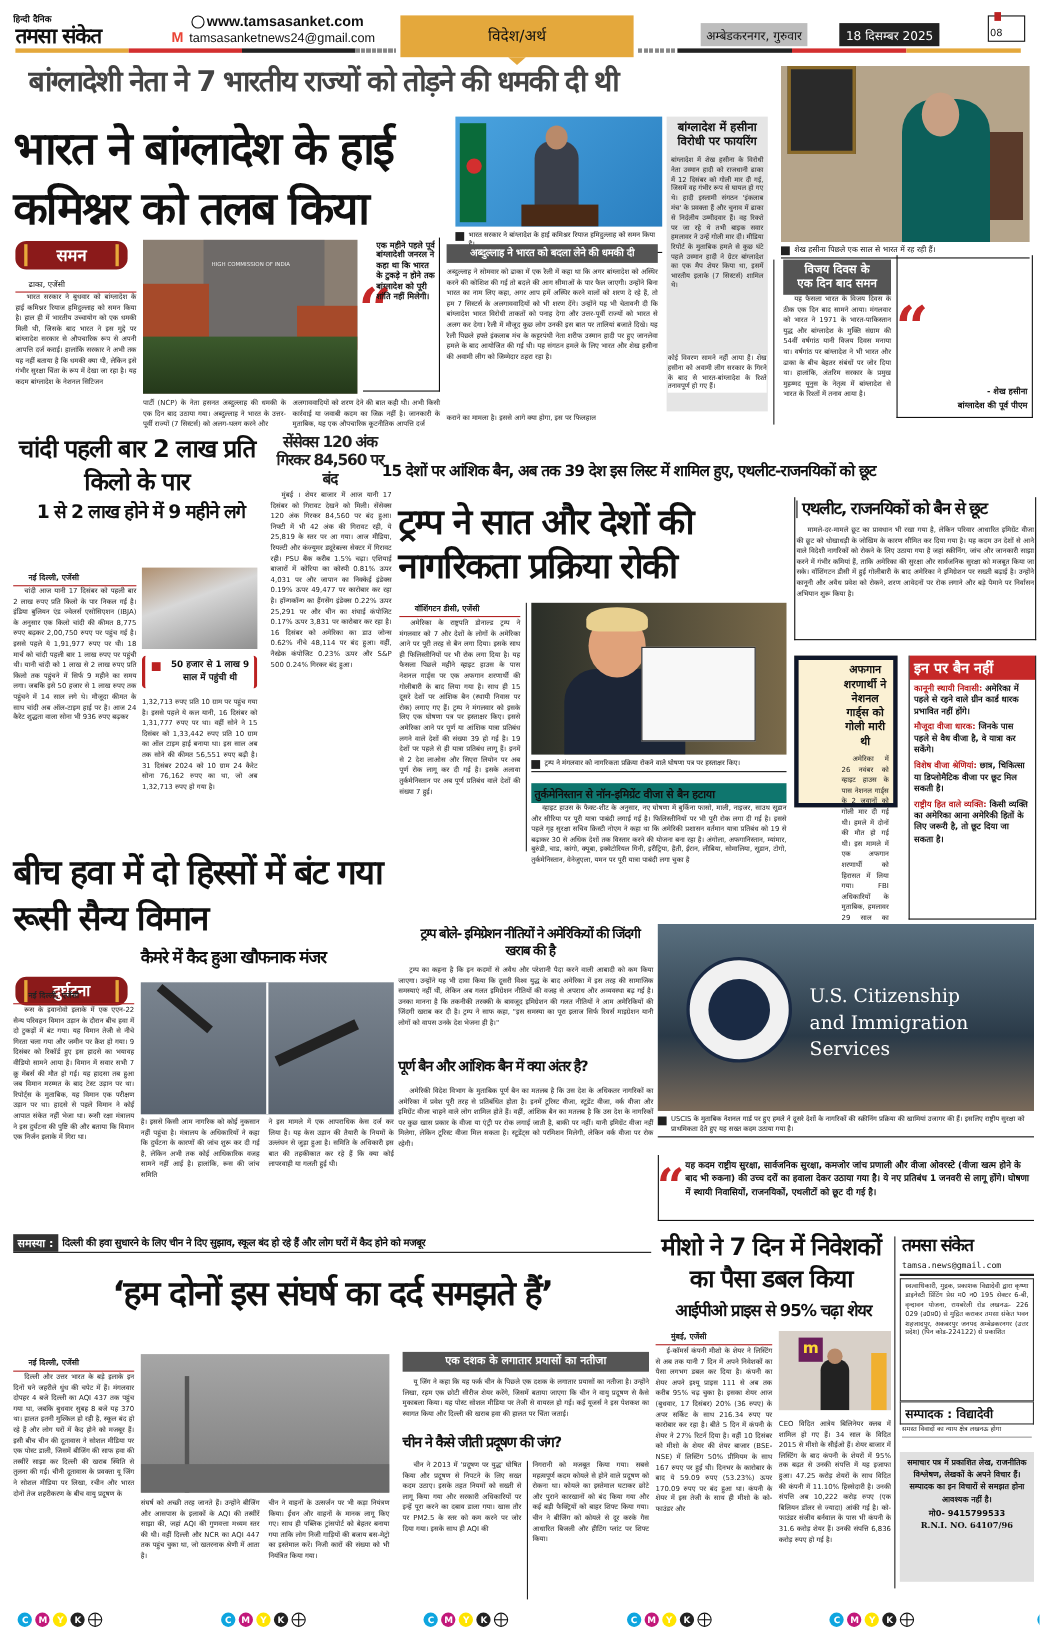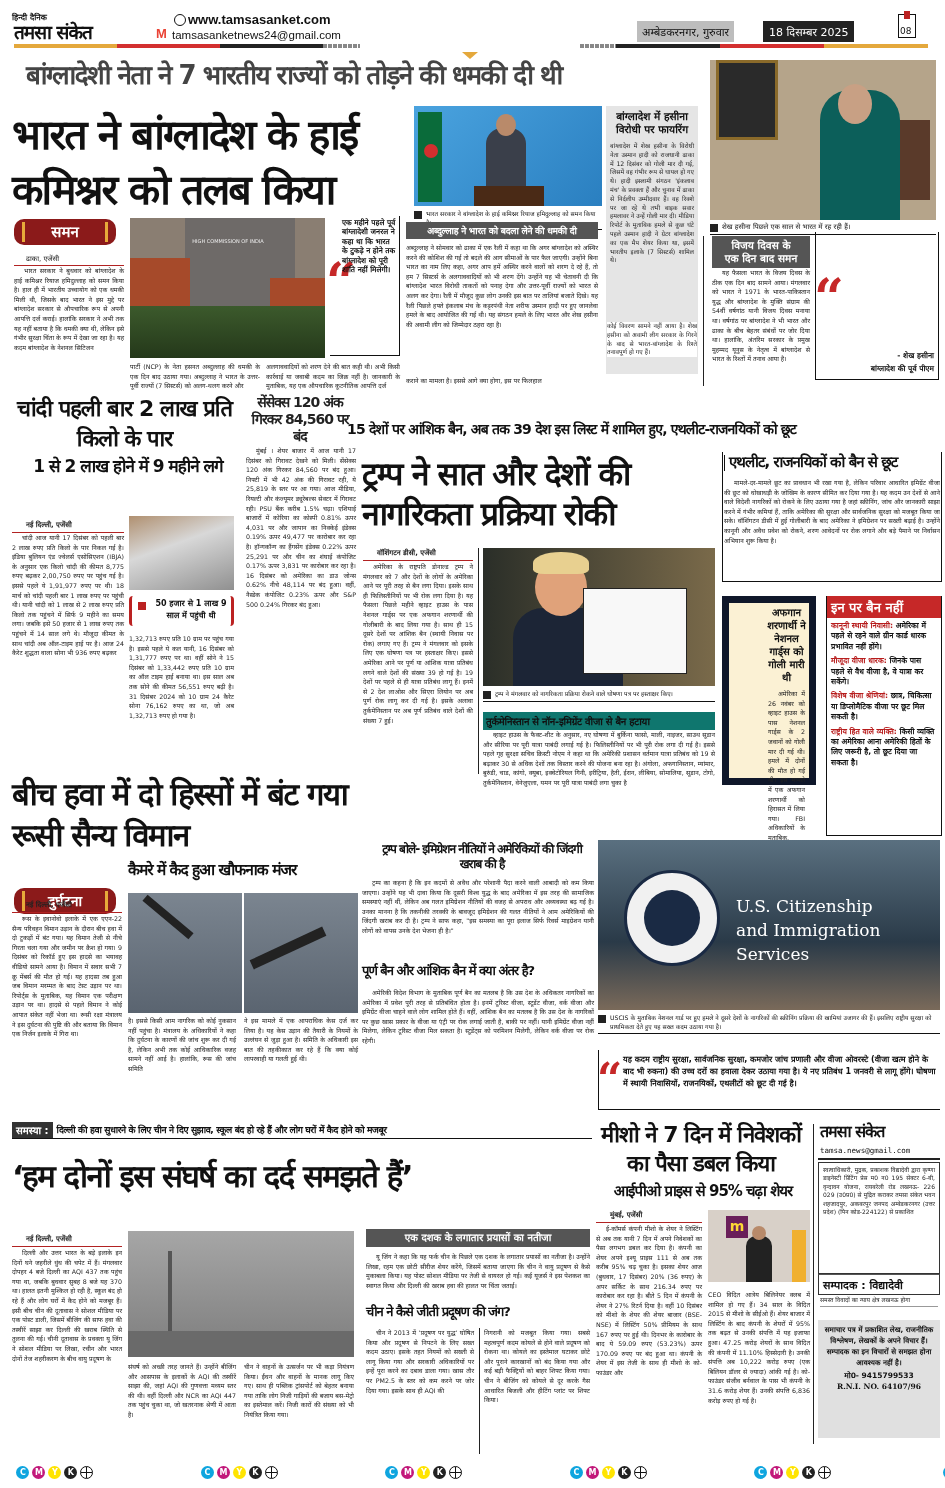--- a/index.html
+++ b/index.html
@@ -27,24 +27,27 @@
 </head>
 <body>
 
 <div class="abs" style="left:0;top:0;width:945px;height:56px;">
   <div class="abs" style="left:12px;top:11px;font-size:8px;font-weight:bold;">हिन्दी दैनिक</div>
   <div class="abs" style="left:14px;top:19px;font-size:19px;font-weight:bold;letter-spacing:-1px;">तमसा संकेत</div>
   <div class="abs" style="left:174px;top:14px;width:12px;height:12px;border:1.5px solid #111;border-radius:50%;"></div>
   <div class="abs" style="left:188px;top:12px;font-size:13px;font-weight:bold;font-family:'Liberation Sans',sans-serif;">www.tamsasanket.com</div>
   <div class="abs" style="left:156px;top:28px;width:14px;height:12px;font-weight:bold;font-size:13px;color:#ea4335;line-height:12px;font-family:'Liberation Sans',sans-serif;">M</div>
   <div class="abs" style="left:172px;top:29px;font-size:11.5px;font-family:'Liberation Sans',sans-serif;">tamsasanketnews24@gmail.com</div>
+  <div class="abs" style="left:364px;top:14px;width:212px;height:38px;background:#e4a83c;">
+    <div style="text-align:center;line-height:38px;font-size:14px;">विदेश/अर्थ</div>
+  </div>
   <div class="abs" style="left:462px;top:52px;width:0;height:0;border-left:8px solid transparent;border-right:8px solid transparent;border-top:7px solid #e4a83c;"></div>
   <div class="abs" style="left:637px;top:21px;background:#bdbdbd;padding:3px 5px;font-size:11px;">अम्बेडकरनगर, गुरुवार</div>
   <div class="abs" style="left:763px;top:21px;background:#222;color:#fff;padding:3px 6px;font-size:11px;">18 दिसम्बर 2025</div>
-  <div class="abs" style="left:898px;top:14px;width:18px;height:24px;border:1.5px solid #111;background:#fff;">
+  <div class="abs" style="left:898px;top:14px;width:34px;height:24px;border:1.5px solid #111;background:#fff;">
     <div style="position:absolute;left:5px;top:-4px;width:6px;height:8px;background:#b22;"></div>
     <div style="position:absolute;bottom:1px;left:1px;font-size:9px;">08</div>
   </div>
 
   <div class="abs" style="left:14px;top:44px;width:346px;height:4px;display:flex;">
     <div style="flex:0 0 103px;background:#e4a83c"></div>
       <div style="flex:0 0 103px;background:#d32f2f"></div>
       <div style="flex:0 0 103px;background:#222"></div>
       <div style="flex:1;background:repeating-linear-gradient(90deg,#888 0 4px,#fff 4px 5px)"></div>
   </div>
@@ -154,21 +157,21 @@
   <div style="position:absolute;left:50px;top:4px;width:56px;height:22px;background:#e8d090;border-radius:50% 50% 20% 20%;"></div>
   <div style="position:absolute;left:100px;top:40px;width:104px;height:86px;background:#f8f8f8;border:1px solid #222;"></div>
 </div>
 <div class="abs caption" style="left:483px;top:690px;width:232px;">
   <div class="sq"></div>
     <div>ट्रम्प ने मंगलवार को नागरिकता प्रक्रिया रोकने वाले घोषणा पत्र पर हस्ताक्षर किए।</div>
 </div>
 <div class="abs" style="left:483px;top:712px;width:232px;background:#0f766e;font-size:10px;font-weight:bold;padding:2px 3px;letter-spacing:-0.3px;">तुर्कमेनिस्तान से नॉन-इमिग्रेंट वीजा से बैन हटाया</div>
 <div class="abs bt" style="left:483px;top:730px;width:232px;text-indent:10px;">व्हाइट हाउस के फैक्ट-शीट के अनुसार, नए घोषणा में बुर्किना फासो, माली, नाइजर, साउथ सूडान और सीरिया पर पूरी यात्रा पाबंदी लगाई गई है। फिलिस्तीनियों पर भी पूरी रोक लगा दी गई है। इससे पहले गृह सुरक्षा सचिव क्रिस्टी नोएम ने कहा था कि अमेरिकी प्रशासन वर्तमान यात्रा प्रतिबंध को 19 से बढ़ाकर 30 से अधिक देशों तक विस्तार करने की योजना बना रहा है। अंगोला, अफगानिस्तान, म्यांमार, बुरुंडी, चाड, कांगो, क्यूबा, इक्वेटोरियल गिनी, इरीट्रिया, हैती, ईरान, लीबिया, सोमालिया, सूडान, टोगो, तुर्कमेनिस्तान, वेनेजुएला, यमन पर पूरी यात्रा पाबंदी लगा चुका है</div>
 
-<div class="abs" style="left:722px;top:596px;width:94px;height:189px;background:#fbf1d4;border:7px solid #0f172a;padding-left:35px;">
+<div class="abs" style="left:722px;top:596px;width:94px;height:138px;background:#fbf1d4;border:4px solid #0f172a;padding-left:35px;">
   <div style="font-weight:bold;font-size:10px;line-height:13px;text-align:center;padding:3px 2px;">अफगान शरणार्थी ने नेशनल गार्ड्स को गोली मारी थी</div>
   <div class="bt" style="padding:2px 4px;text-indent:10px;">अमेरिका में 26 नवंबर को व्हाइट हाउस के पास नेशनल गार्ड्स के 2 जवानों को गोली मार दी गई थी। हमले में दोनों की मौत हो गई थी। इस मामले में एक अफगान शरणार्थी को हिरासत में लिया गया। FBI अधिकारियों के मुताबिक, हमलावर 29 साल का रहमानुल्लाह लाकनवाल था। यह अगस्त 2021 में अफगानिस्तान से अमेरिका आया था। उसने 2024 में शरणार्थी के दर्जे के लिए अप्लाई किया था और उसे अप्रैल 2025 में मंजूरी मिली थी।</div>
 </div>
 
 <div class="abs" style="left:826px;top:596px;width:116px;height:240px;border:1.5px solid #111;border-top:none;">
   <div style="background:#c62828;color:#fff;font-weight:bold;font-size:13px;padding:2px 4px;white-space:nowrap;overflow:hidden;">इन पर बैन नहीं</div>
   <div id="noban-list" style="padding:3px 4px;">
       <div style="font-size: 7.6px; line-height: 10.4px; margin-bottom: 4px; font-weight: bold;"><span style="color: rgb(183, 28, 28);">कानूनी स्थायी निवासी: </span><span>अमेरिका में पहले से रहने वाले ग्रीन कार्ड धारक प्रभावित नहीं होंगे।</span></div>
       <div style="font-size: 7.6px; line-height: 10.4px; margin-bottom: 4px; font-weight: bold;"><span style="color: rgb(183, 28, 28);">मौजूदा वीजा धारक: </span><span>जिनके पास पहले से वैध वीजा है, वे यात्रा कर सकेंगे।</span></div>
       <div style="font-size: 7.6px; line-height: 10.4px; margin-bottom: 4px; font-weight: bold;"><span style="color: rgb(183, 28, 28);">विशेष वीजा श्रेणियां: </span><span>छात्र, चिकित्सा या डिप्लोमैटिक वीजा पर छूट मिल सकती है।</span></div>
@@ -209,21 +212,21 @@
   <div style="position:absolute;left:120px;top:50px;width:80px;height:10px;background:#222;transform:rotate(-25deg);"></div>
   <div style="position:absolute;left:114px;top:0;width:2px;height:120px;background:#fff;"></div>
 </div>
 <div class="abs bt" style="left:128px;top:1016px;width:108px;">है। इससे किसी आम नागरिक को कोई नुकसान नहीं पहुंचा है। मंत्रालय के अधिकारियों ने कहा कि दुर्घटना के कारणों की जांच शुरू कर दी गई है, लेकिन अभी तक कोई आधिकारिक वजह सामने नहीं आई है। हालांकि, रूस की जांच समिति</div>
 <div class="abs bt" style="left:244px;top:1016px;width:114px;">ने इस मामले में एक आपराधिक केस दर्ज कर लिया है। यह केस उड़ान की तैयारी के नियमों के उल्लंघन से जुड़ा हुआ है। समिति के अधिकारी इस बात की तहकीकात कर रहे हैं कि क्या कोई लापरवाही या गलती हुई थी।</div>
 
 <div class="abs" style="left:12px;top:1121px;width:580px;height:18px;border-bottom:1.5px solid #111;display:flex;align-items:center;gap:4px;">
   <div style="background:#333;color:#fff;font-weight:bold;font-size:10px;padding:1px 4px;">समस्या :</div>
   <div style="font-size:9.2px;font-weight:bold;letter-spacing:-0.4px;white-space:nowrap;">दिल्ली की हवा सुधारने के लिए चीन ने दिए सुझाव, स्कूल बंद हो रहे हैं और लोग घरों में कैद होने को मजबूर</div>
 </div>
-<div class="abs hl" style="left:12px;top:1160px;width:580px;font-size:31px;letter-spacing:-1.5px;">‘हम दोनों इस संघर्ष का दर्द समझते हैं’</div>
+<div class="abs hl" style="left:12px;top:1160px;width:580px;font-size:31px;letter-spacing:-1.5px;text-align:center;">‘हम दोनों इस संघर्ष का दर्द समझते हैं’</div>
 <div class="abs dateline" style="left:12px;top:1234px;width:110px;">नई दिल्ली, एजेंसी</div>
 <div class="abs bt" style="left:12px;top:1248px;width:110px;text-indent:10px;">दिल्ली और उत्तर भारत के बड़े इलाके इन दिनों घने जहरीले धुंध की चपेट में हैं। मंगलवार दोपहर 4 बजे दिल्ली का AQI 437 तक पहुंच गया था, जबकि बुधवार सुबह 8 बजे यह 370 था। हालत इतनी मुश्किल हो रही है, स्कूल बंद हो रहे हैं और लोग घरों में कैद होने को मजबूर हैं। इसी बीच चीन की दूतावास ने सोशल मीडिया पर एक पोस्ट डाली, जिसमें बीजिंग की साफ हवा की तस्वीरें साझा कर दिल्ली की खराब स्थिति से तुलना की गई। चीनी दूतावास के प्रवक्ता यू जिंग ने सोशल मीडिया पर लिखा, रचीन और भारत दोनों तेज शहरीकरण के बीच वायु प्रदूषण के</div>
 <div class="abs photo" style="left:128px;top:1231px;width:226px;height:126px;background:linear-gradient(180deg,#a6a6a6,#7d7d7d);">
   <div style="position:absolute;left:40px;top:20px;width:4px;height:106px;background:#555;"></div>
   <div style="position:absolute;left:0;top:100px;width:226px;height:26px;background:#6a6a6a;"></div>
 </div>
 <div class="abs bt" style="left:128px;top:1362px;width:108px;">संघर्ष को अच्छी तरह जानते हैं। उन्होंने बीजिंग और आसपास के इलाकों के AQI की तस्वीरें साझा की, जहां AQI की गुणवत्ता मध्यम स्तर की थी। वहीं दिल्ली और NCR का AQI 447 तक पहुंच चुका था, जो खतरनाक श्रेणी में आता है।</div>
 <div class="abs bt" style="left:244px;top:1362px;width:110px;">चीन ने वाहनों के उत्सर्जन पर भी कड़ा नियंत्रण किया। ईंधन और वाहनों के मानक लागू किए गए। साथ ही पब्लिक ट्रांसपोर्ट को बेहतर बनाया गया ताकि लोग निजी गाड़ियों की बजाय बस-मेट्रो का इस्तेमाल करें। निजी कारों की संख्या को भी नियंत्रित किया गया।</div>
 <div class="abs greybox" style="left:366px;top:1229px;width:224px;height:18px;font-size:10px;line-height:18px;">एक दशक के लगातार प्रयासों का नतीजा</div>
 <div class="abs bt" style="left:366px;top:1252px;width:224px;text-indent:10px;">यू जिंग ने कहा कि यह फर्क चीन के पिछले एक दशक के लगातार प्रयासों का नतीजा है। उन्होंने लिखा, रहम एक छोटी सीरीज शेयर करेंगे, जिसमें बताया जाएगा कि चीन ने वायु प्रदूषण से कैसे मुकाबला किया। यह पोस्ट सोशल मीडिया पर तेजी से वायरल हो गई। कई यूजर्स ने इस पेशकश का स्वागत किया और दिल्ली की खराब हवा की हालत पर चिंता जताई।</div>

